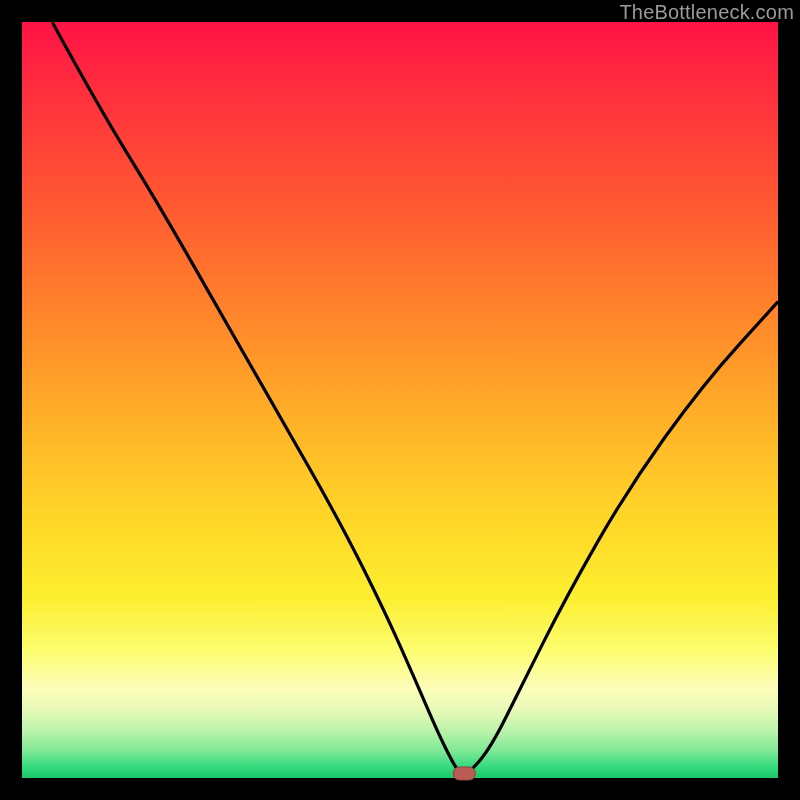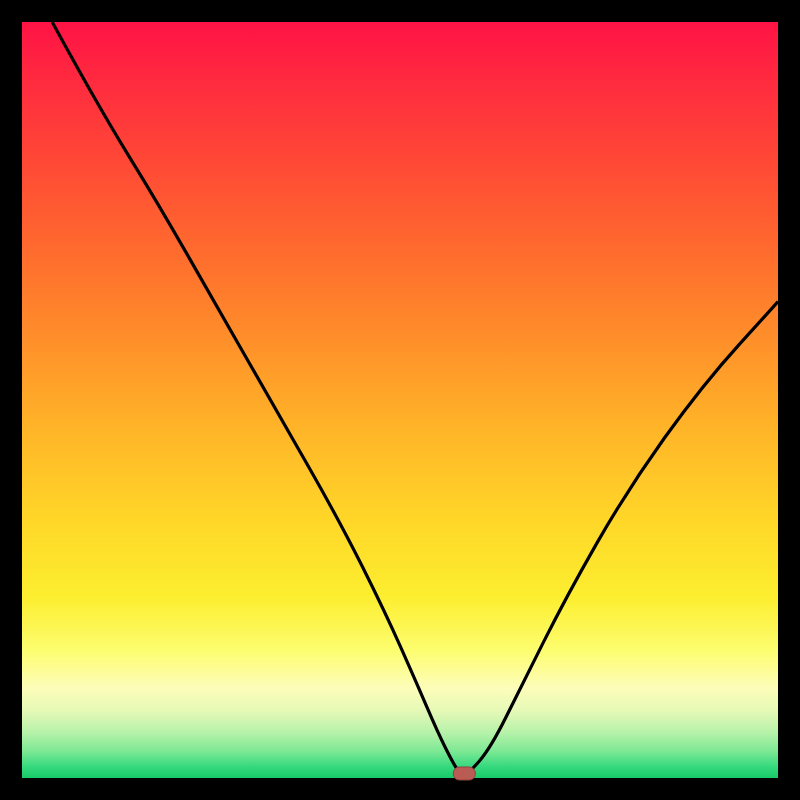--- a/index.html
+++ b/index.html
@@ -74,13 +74,14 @@
 
 <div class="frame">
   <div class="plot-area">
 
     <svg class="curve" viewBox="0 0 756 756" preserveAspectRatio="none">
       <path id="curve-path" fill="none" stroke-width="3.2" stroke="#000000" d="M 30.2 0.0 Q 75.6 83.2 105.8 132.3 Q 136.1 181.4 166.3 234.4 Q 196.6 287.3 226.8 340.2 Q 257.0 393.1 287.3 446.0 Q 317.5 499.0 340.2 544.3 Q 362.9 589.7 378.0 623.7 Q 393.1 657.7 404.5 684.2 Q 415.8 710.6 423.4 725.8 Q 430.9 740.9 434.7 746.5 Q 438.5 752.2 442.3 752.2 Q 446.0 752.2 457.4 739.0 Q 468.7 725.8 483.8 695.5 Q 499.0 665.3 521.6 619.9 Q 544.3 574.6 574.6 521.6 Q 604.8 468.7 642.6 415.8 Q 680.4 362.9 718.2 321.3 T 756.0 279.7"></path>
       <rect id="marker-rect" class="marker" rx="6" ry="6" height="13" width="22" x="431.3" y="745.0"></rect>
     </svg>
 
   </div>
+  <div class="watermark">TheBottleneck.com</div>
 </div>
 
 </body></html>

